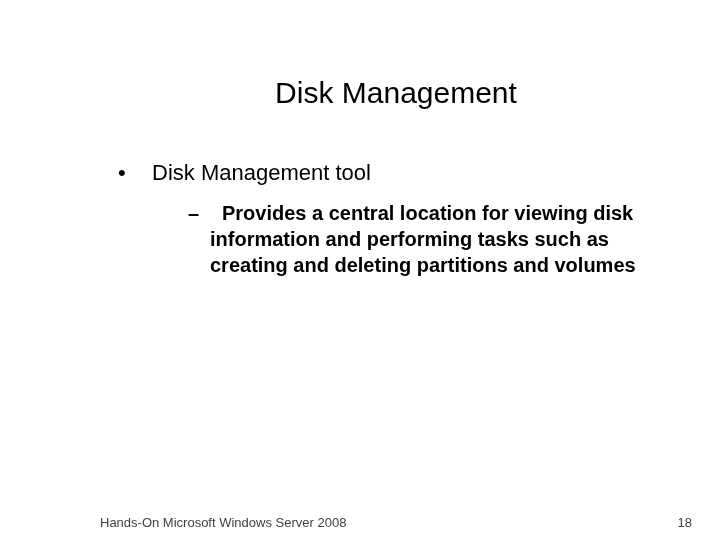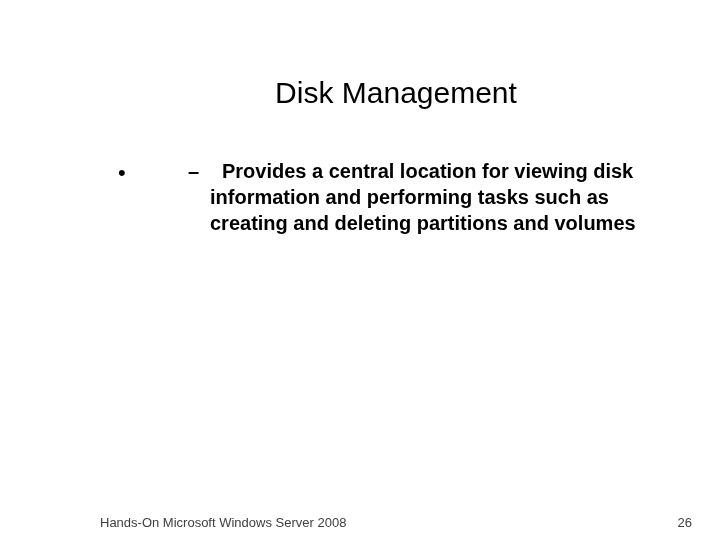--- a/index.html
+++ b/index.html
@@ -69,25 +69,26 @@
   }
 </style>
 </head>
 <body>
 
 <div class="slide">
   <h1 class="title">Disk Management</h1>
 
   <ul class="level1">
     <li>
+      <span>Disk Management tool</span>
       <ul class="level2">
         <li>
           <span>Provides a central location for viewing disk information and performing tasks such as creating and deleting partitions and volumes</span>
         </li>
       </ul>
     </li>
   </ul>
 
   <div class="footer">
     <span>Hands-On Microsoft Windows Server 2008</span>
-    <span>26</span>
+    <span>18</span>
   </div>
 </div>
 
 </body></html>

